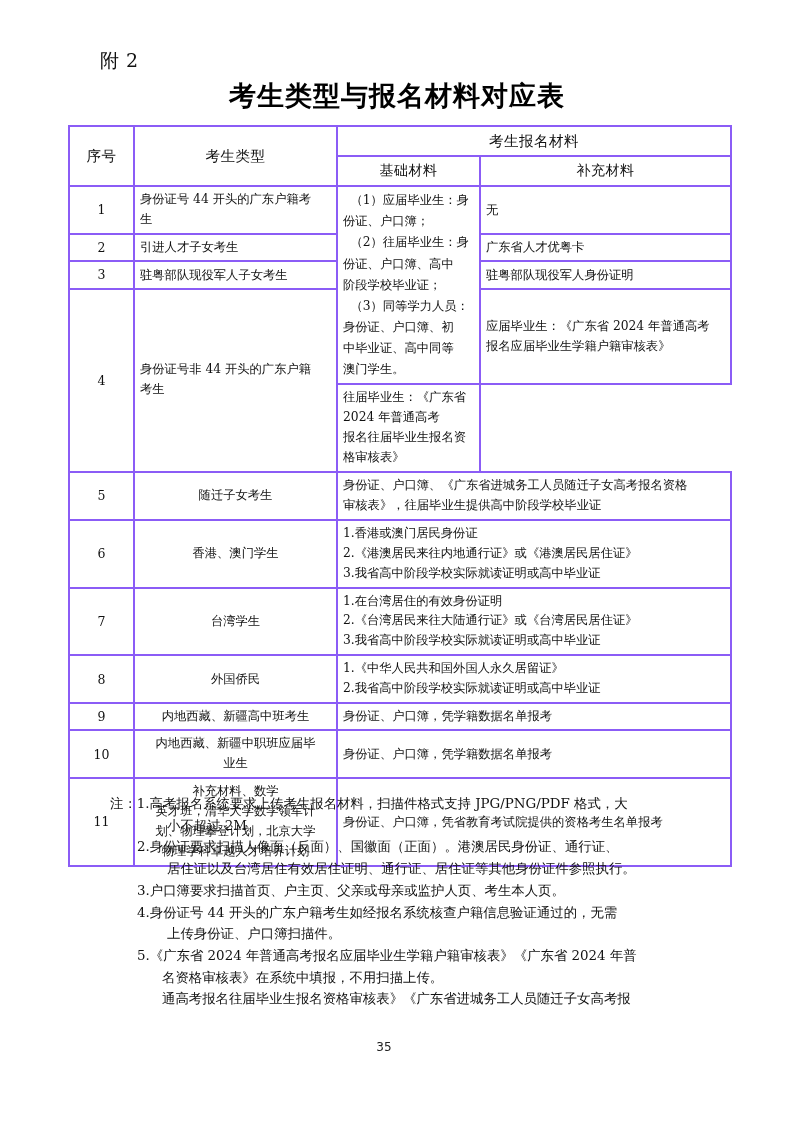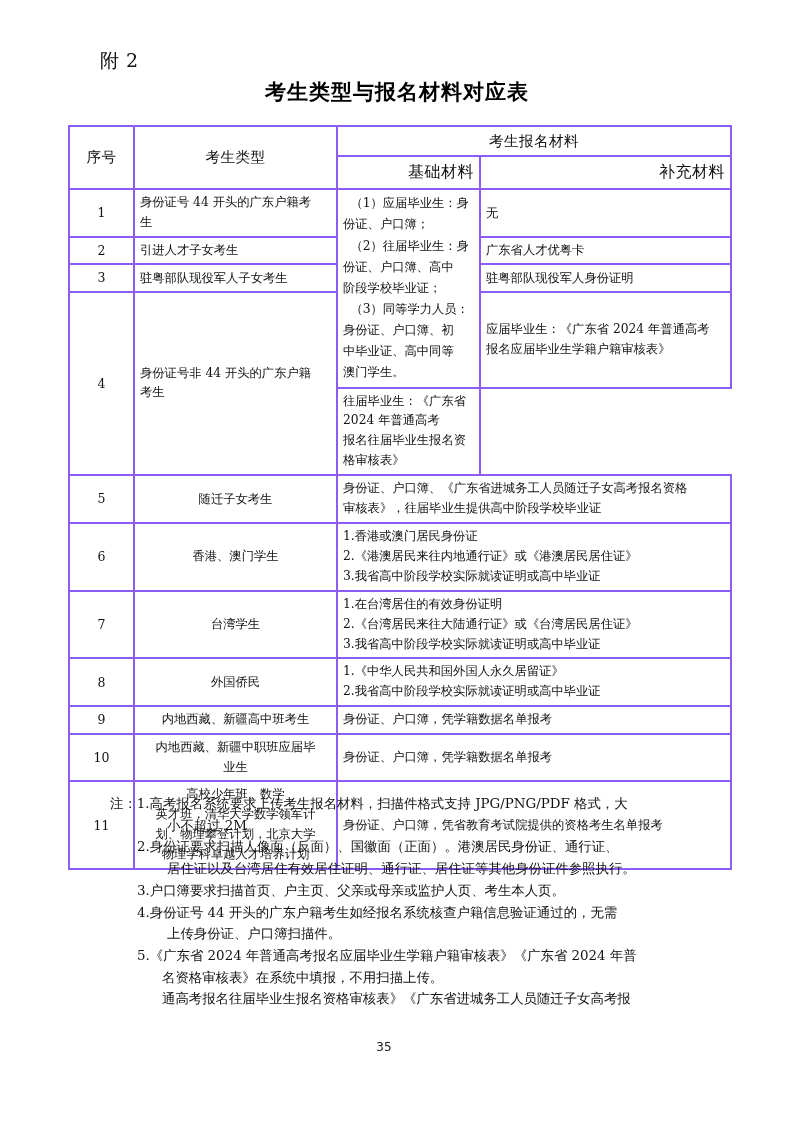--- a/index.html
+++ b/index.html
@@ -35,21 +35,21 @@
     color: #111;
   }
 
   
   .doc-title {
     position: absolute;
     left: 0;
     top: 78px;
     width: 794px;
     text-align: center;
-    font-size: 21px;
+    font-size: 27px;
     font-weight: bold;
     letter-spacing: 1px;
     font-family: Liberation Serif, serif;
     color: #000;
   }
 
   
   .tbl-wrap {
     position: absolute;
     left: 68px;
@@ -76,22 +76,22 @@
   .c-supp  { width: 251px; }
 
   .hdr {
     text-align: center;
     font-size: 14.5px;
     padding-top: 7px;
     padding-bottom: 7px;
     letter-spacing: 0.5px;
   }
   .hdr-sub {
-    text-align: right;
-    font-size: 16px;
+    text-align: center;
+    font-size: 14px;
     padding-top: 6px;
     padding-bottom: 6px;
     letter-spacing: 0.5px;
     margin-left: 8px;
   }
   .seq-num {
     text-align: center;
     font-size: 12.5px;
   }
   .type-left  { text-align: left; padding-left: 7px; }
@@ -272,21 +272,21 @@
           <td class="type-ctr multiline">
             <p>内地西藏、新疆中职班应届毕</p>
             <p>业生</p>
           </td>
           <td class="cell-txt" colspan="2">身份证、户口簿，凭学籍数据名单报考</td>
         </tr>
 
         <tr>
           <td class="seq-num">11</td>
           <td class="type-ctr multiline">
-            <p>高校少年班、数学</p>
+            <p>补充材料、数学</p>
             <p>英才班，清华大学数学领军计</p>
             <p>划、物理攀登计划，北京大学</p>
             <p>物理学科卓越人才培养计划</p>
           </td>
           <td class="cell-txt" colspan="2">身份证、户口簿，凭省教育考试院提供的资格考生名单报考</td>
         </tr>
       </tbody>
     </table>
   </div>
 

